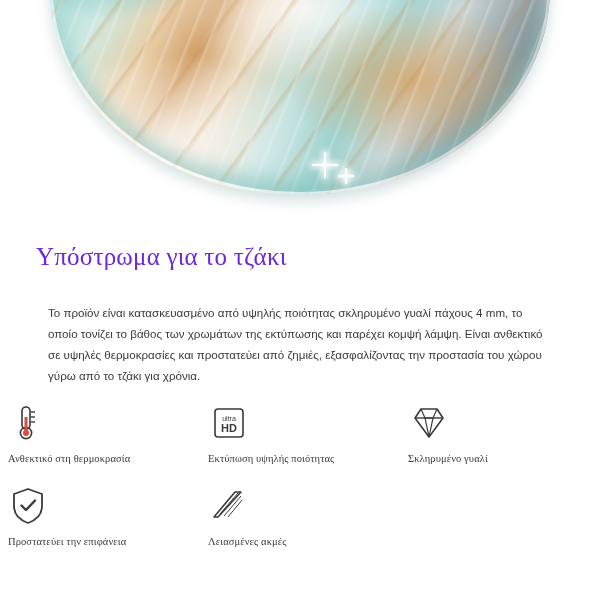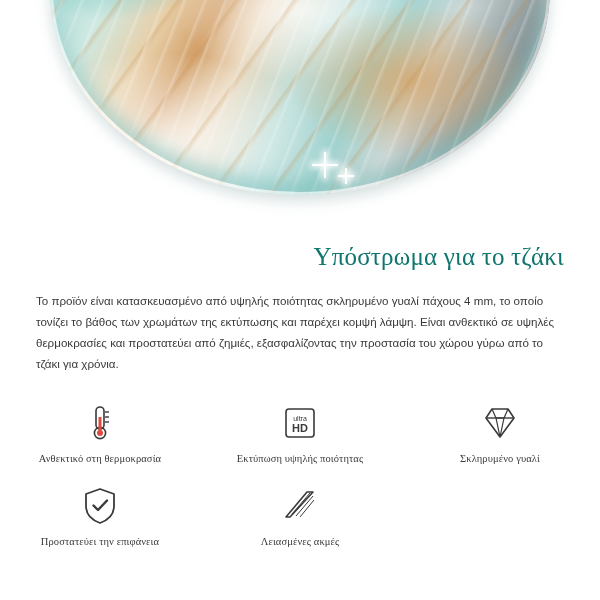--- a/index.html
+++ b/index.html
@@ -129,50 +129,49 @@
     top: 228px;
     width: 600px;
   }
   .headline {
     margin: 0;
     padding: 12px 36px 0 36px;
     font-family: "Liberation Serif", serif;
     font-size: 25px;
     line-height: 34px;
     font-weight: 400;
-    color: #0f766e;
+    color: #6d28d9;
     letter-spacing: 0.2px;
-    text-align: right;
   }
   .headline .line2 {
     display: block;
   }
   .body-copy {
-    margin: 0;
+    margin: 12px;
     padding: 16px 36px 0 36px;
     font-size: 11.6px;
     line-height: 21px;
     color: #3a3a3a;
     max-width: 540px;
   }
 
   
   .features {
     position: absolute;
     left: 0;
     top: 400px;
     width: 600px;
     display: grid;
     grid-template-columns: repeat(3, 1fr);
     row-gap: 18px;
   }
   .feature {
     display: flex;
     flex-direction: column;
-    align-items: center;
+    align-items: flex-start;
     justify-content: flex-start;
     padding: 0 8px;
   }
   .feature-icon {
     height: 46px;
     display: flex;
     align-items: center;
     justify-content: center;
   }
   .feature-label {

